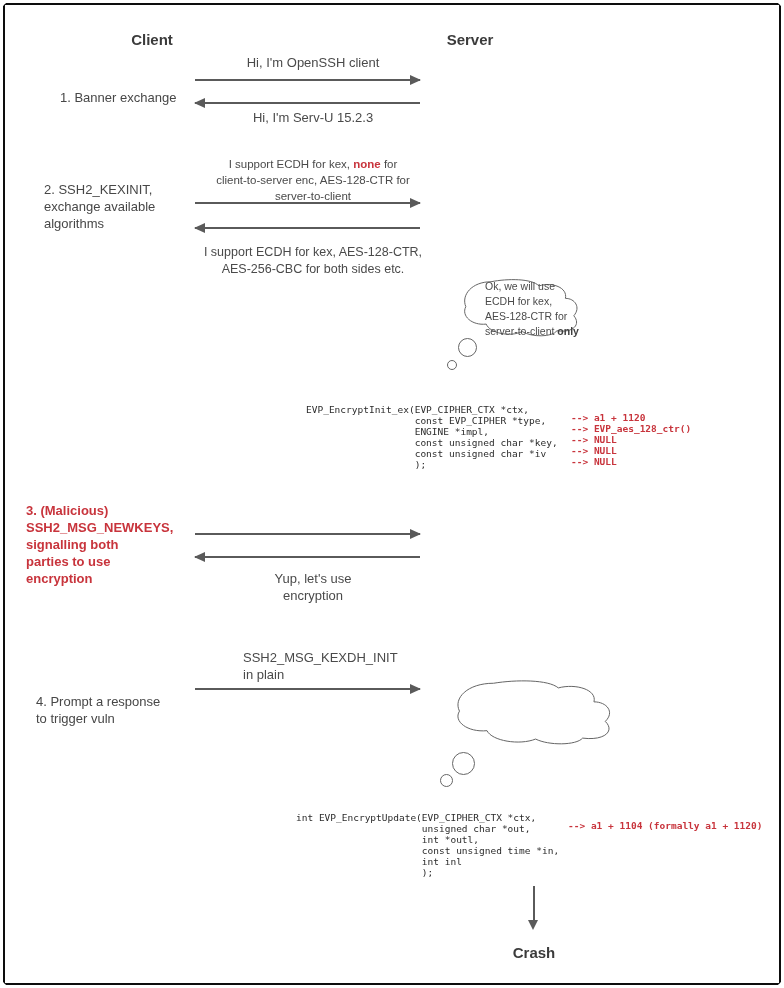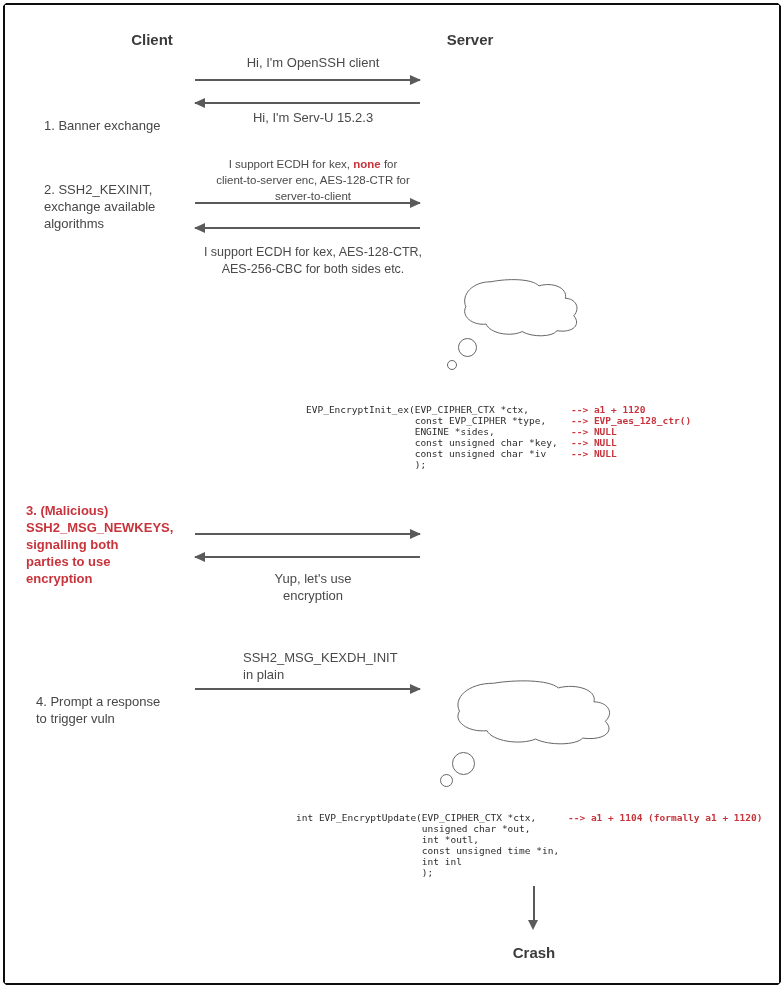--- a/index.html
+++ b/index.html
@@ -30,36 +30,36 @@
     border-top:10px solid #5a5a5a;border-left:5.3px solid transparent;border-right:5.3px solid transparent;}
 
   .cloud{position:absolute;}
   .bubble-circle{position:absolute;border:1.3px solid #666;border-radius:50%;background:#fff;box-sizing:border-box;}
   .bubble-text{position:absolute;color:#4a4a4a;}
   .bubble-text.t1{font-size:10.5px;line-height:15px;}
   .bubble-text.t2{font-size:11px;line-height:15px;}
 
   .code{position:absolute;font-family:"DejaVu Sans Mono",monospace;font-size:9.5px;line-height:11px;color:#2b2b2b;}
   .code .line{position:relative;white-space:pre;}
-  .code .ann{position:absolute;top:0;color:#C8343C;font-weight:bold;white-space:pre;}
+  .code .ann{position:absolute;top:8px;color:#C8343C;font-weight:bold;white-space:pre;}
   .code.code1 .ann{left:265px;}
   .code.code2 .ann{left:272px;}
 
   .crash{position:absolute;left:489px;top:944px;width:90px;text-align:center;font-weight:bold;font-size:15px;color:#3b3b3b;}
 </style>
 </head>
 <body>
 
 <div class="canvas">
   <div class="frame"></div>
 
   <div class="hdr" style="left:92px;top:31px;">Client</div>
   <div class="hdr" style="left:410px;top:31px;">Server</div>
 
-  <div class="step-label" style="left:44px;top:89px;margin-top:28px;">1. Banner exchange</div>
+  <div class="step-label" style="left:60px;top:89px;">1. Banner exchange</div>
   <div class="msg" style="top:55px;">Hi, I'm OpenSSH client</div>
   <div class="arrow" style="top:79px;">
       <span class="head-r"></span>
     </div>
   <div class="arrow" style="top:102px;">
       <span class="head-l"></span>
     </div>
   <div class="msg" style="top:110px;">Hi, I'm Serv-U 15.2.3</div>
 
   <div class="step-label" style="left:44px;top:181px;">
@@ -81,25 +81,31 @@
   <div class="msg mid" style="top:244px;">
     <div>I support ECDH for kex, AES-128-CTR,</div>
     <div>AES-256-CBC for both sides etc.</div>
   </div>
 
   <svg class="cloud" style="left:461px;top:261px;width:120px;height:83px;" viewBox="0 0 100 60" preserveAspectRatio="none">
     <path d="M25 15 C9 15 0 24.6 4 33 C0 39.6 9 46.8 21 45.6 C24 52.2 41 55.2 51 51 C59 55.2 76 55.2 80 50.4 C94 52.2 100 45.6 94 39.6 C100 33.6 95 27 87 27 C89 19.2 76 15 65 18 C59 12.6 39 12.6 25 15 Z" fill="#ffffff" stroke="#666666" stroke-width="1" vector-effect="non-scaling-stroke"></path>
   </svg>
   <div class="bubble-circle" style="left:458px;top:338px;width:19px;height:19px;"></div>
   <div class="bubble-circle" style="left:447px;top:360px;width:10px;height:10px;"></div>
+  <div class="bubble-text t1" style="left:485px;top:279px;">
+    <div>Ok, we will use</div>
+    <div>ECDH for kex,</div>
+    <div>AES-128-CTR for</div>
+    <div><span>server-to-client </span><span class="bold">only</span></div>
+  </div>
 
   <div class="code code1" style="left:306px;top:404px;">
     <div class="line"><span>EVP_EncryptInit_ex(EVP_CIPHER_CTX *ctx,</span><span class="ann">--&gt; a1 + 1120</span></div>
     <div class="line"><span>                   const EVP_CIPHER *type,</span><span class="ann">--&gt; EVP_aes_128_ctr()</span></div>
-    <div class="line"><span>                   ENGINE *sides,</span><span class="ann">--&gt; NULL</span></div>
+    <div class="line"><span>                   ENGINE *impl,</span><span class="ann">--&gt; NULL</span></div>
     <div class="line"><span>                   const unsigned char *key,</span><span class="ann">--&gt; NULL</span></div>
     <div class="line"><span>                   const unsigned char *iv</span><span class="ann">--&gt; NULL</span></div>
     <div class="line"><span>                   );</span></div>
   </div>
 
   <div class="step-label red" style="left:26px;top:502px;">
     <div>3. (Malicious)</div>
     <div>SSH2_MSG_NEWKEYS,</div>
     <div>signalling both</div>
     <div>parties to use</div>

